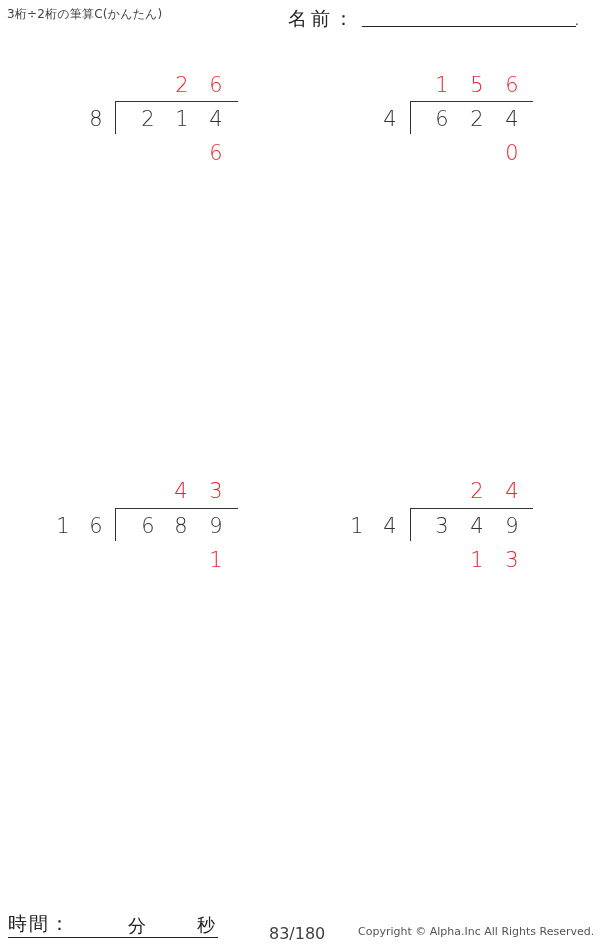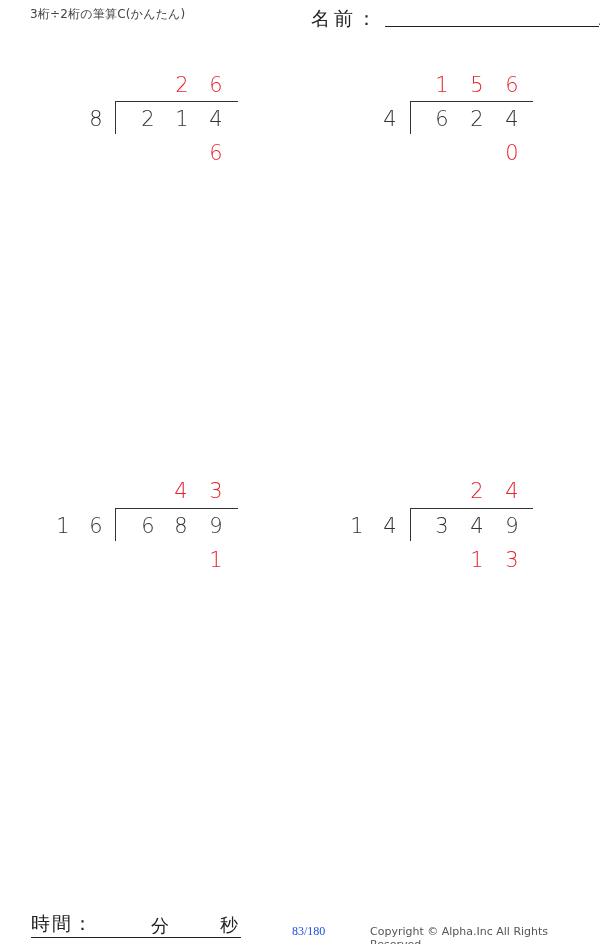--- a/index.html
+++ b/index.html
@@ -1,37 +1,37 @@
 <!DOCTYPE html>
 <html><head>
   <meta charset="utf-8">
   <style>
     html, body { margin: 0; padding: 0; background: #ffffff; }
     body { width: 600px; height: 944px; position: relative; overflow: hidden;
            font-family: "DejaVu Sans", "Liberation Sans", sans-serif; color: #333333; }
-    .abs { position: absolute; margin-left: 23px; }
+    .abs { position: absolute; }
     .title { left: 7px; top: 6px; font-size: 12px; color: #444; letter-spacing: 0.2px; }
     .name-label { left: 288px; top: 6px; font-size: 19px; color: #222; letter-spacing: 4px; }
     .name-line { left: 362px; top: 26px; width: 214px; height: 0; border-bottom: 1.2px solid #222; }
     .name-dot { left: 575px; top: 14px; font-size: 12px; color: #222; }
 
     .problem { position: absolute; width: 260px; height: 110px; }
     .digit { position: absolute; width: 22px; text-align: center; font-size: 21px;
              font-family: "DejaVu Sans", "Liberation Sans", sans-serif; font-weight: 300; }
     .black { color: #333333; }
     .red { color: #e8212e; }
     .hline { position: absolute; height: 0; border-top: 1.3px solid #333; }
     .vline { position: absolute; width: 0; border-left: 1.3px solid #333; }
 
     .time-label { left: 8px; top: 911px; font-size: 19px; color: #222; letter-spacing: 2px; }
     .time-fun { left: 128px; top: 914px; font-size: 18px; color: #222; }
     .time-byo { left: 197px; top: 913px; font-size: 18px; color: #222; }
     .time-line { left: 8px; top: 937px; width: 210px; height: 0; border-bottom: 1.2px solid #222; }
-    .page-num { left: 269px; top: 924px; font-size: 12px; color: #1d4ed8; font-family: Liberation Serif, serif; }
-    .copyright { left: 347px; top: 925px; font-size: 11px; color: #555; }
+    .page-num { left: 269px; top: 924px; font-size: 16px; color: #404040; }
+    .copyright { left: 358px; top: 925px; font-size: 11px; color: #555; }
   </style>
 </head>
 <body>
 
 <div class="abs title">3桁÷2桁の筆算C(かんたん)</div>
 <div class="abs name-label">名前：</div>
 <div class="abs name-line"></div>
 <div class="abs name-dot">.</div>
 
 <div class="problem" style="left:0; top:0;">

